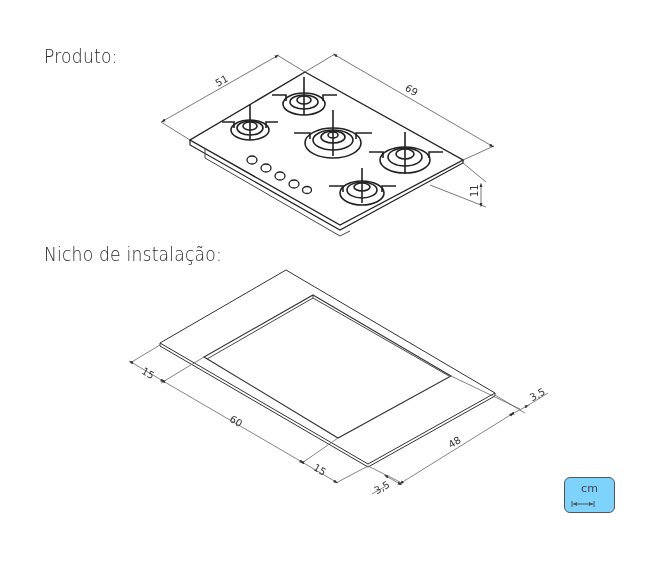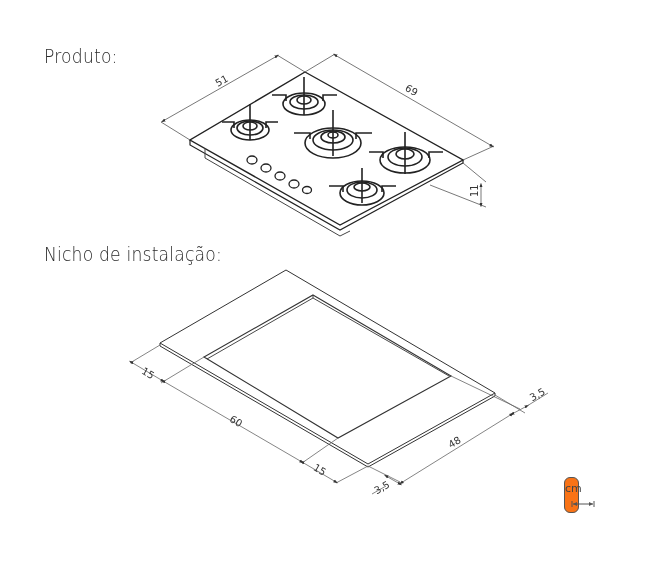--- a/index.html
+++ b/index.html
@@ -4,22 +4,22 @@
 <style>
   html, body { margin:0; padding:0; background:#ffffff; }
   body { width:660px; height:566px; position:relative; overflow:hidden;
          font-family:"Liberation Sans", "DejaVu Sans", sans-serif; color:#222; }
   .section-title { position:absolute; font-size:20px; color:#2a2a2a; letter-spacing:0.2px;
                    font-family:"DejaVu Sans", "Liberation Sans", sans-serif; font-weight:300; transform:scaleX(0.86); transform-origin:left top; }
   #title-produto { left:44px; top:44px; }
   #title-nicho { left:44px; top:242px; }
   svg.drawing { position:absolute; left:0; top:0; }
   .dim-text { font-family:"DejaVu Sans", sans-serif; font-size:10px; fill:#333; }
-  .unit-badge { position:absolute; left:564px; top:477px; width:15px; height:36px;
-                border:1.5px solid #555; border-radius:6px; box-sizing:border-box; background:#f97316; }
+  .unit-badge { position:absolute; left:564px; top:477px; width:51px; height:36px;
+                border:1.5px solid #555; border-radius:6px; box-sizing:border-box; background:#7dd3fc; }
   .unit-label { position:absolute; left:0; right:0; top:4px; text-align:center; font-size:11px; color:#444;
                 font-family:"DejaVu Sans", sans-serif; }
   .unit-arrow { position:absolute; left:6px; top:22px; width:24px; height:8px; }
 </style>
 </head>
 <body>
 
 <div id="title-produto" class="section-title">Produto:</div>
 <div id="title-nicho" class="section-title">Nicho de instalação:</div>
 

